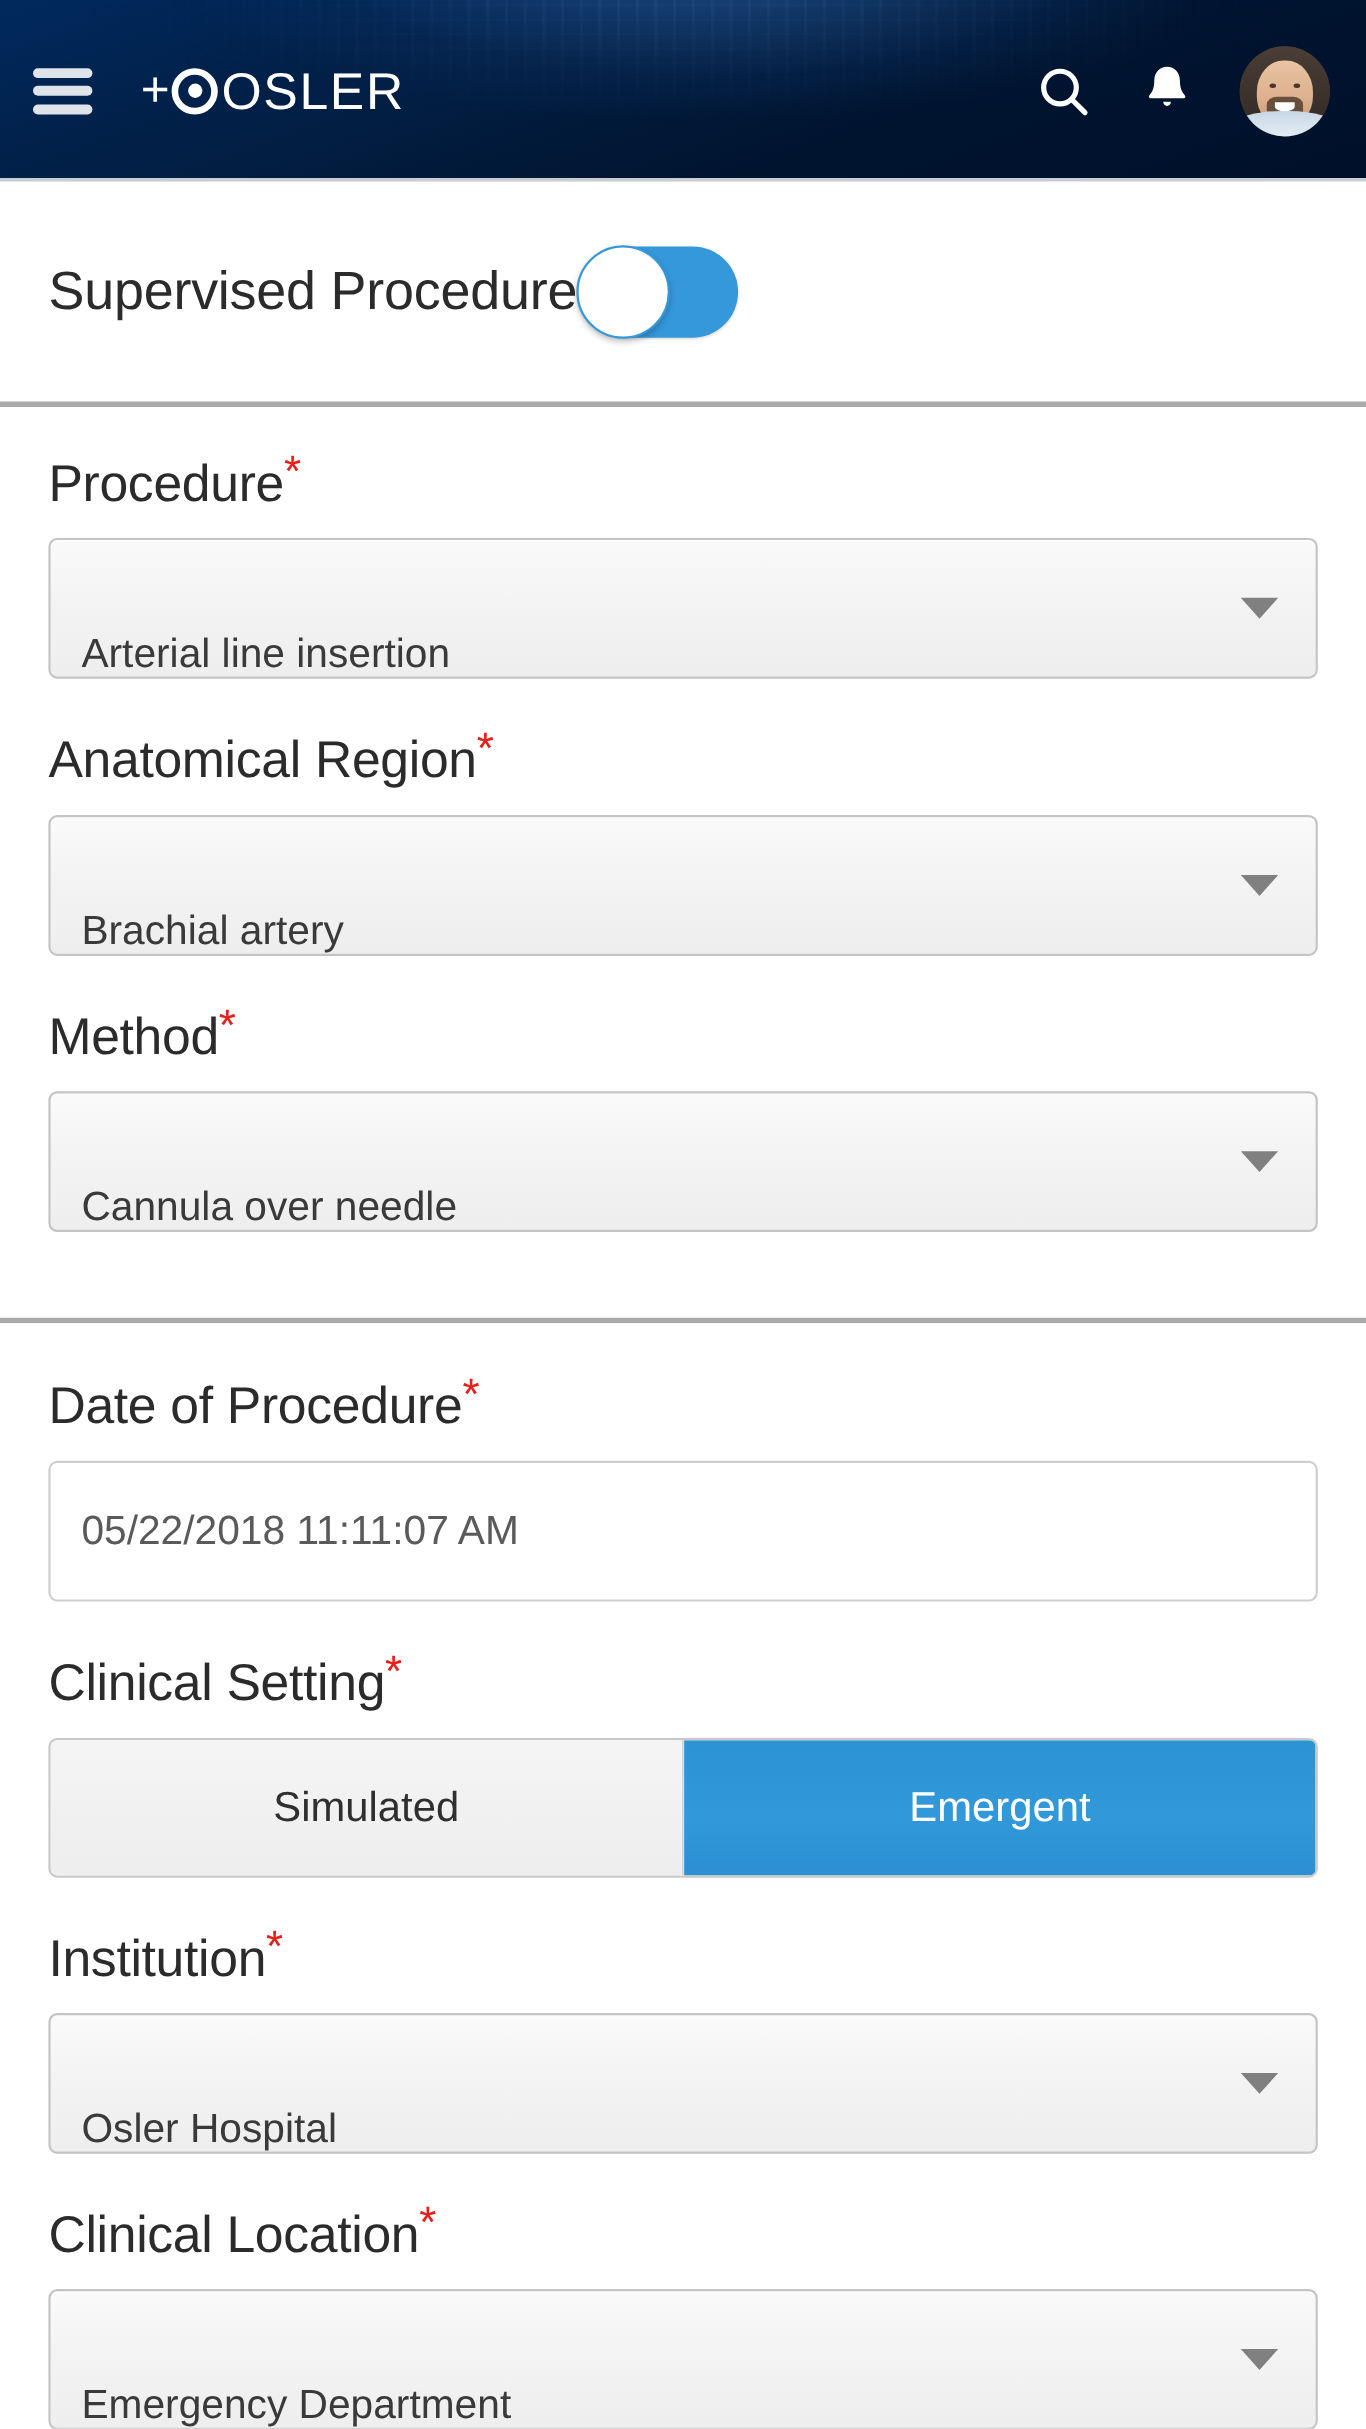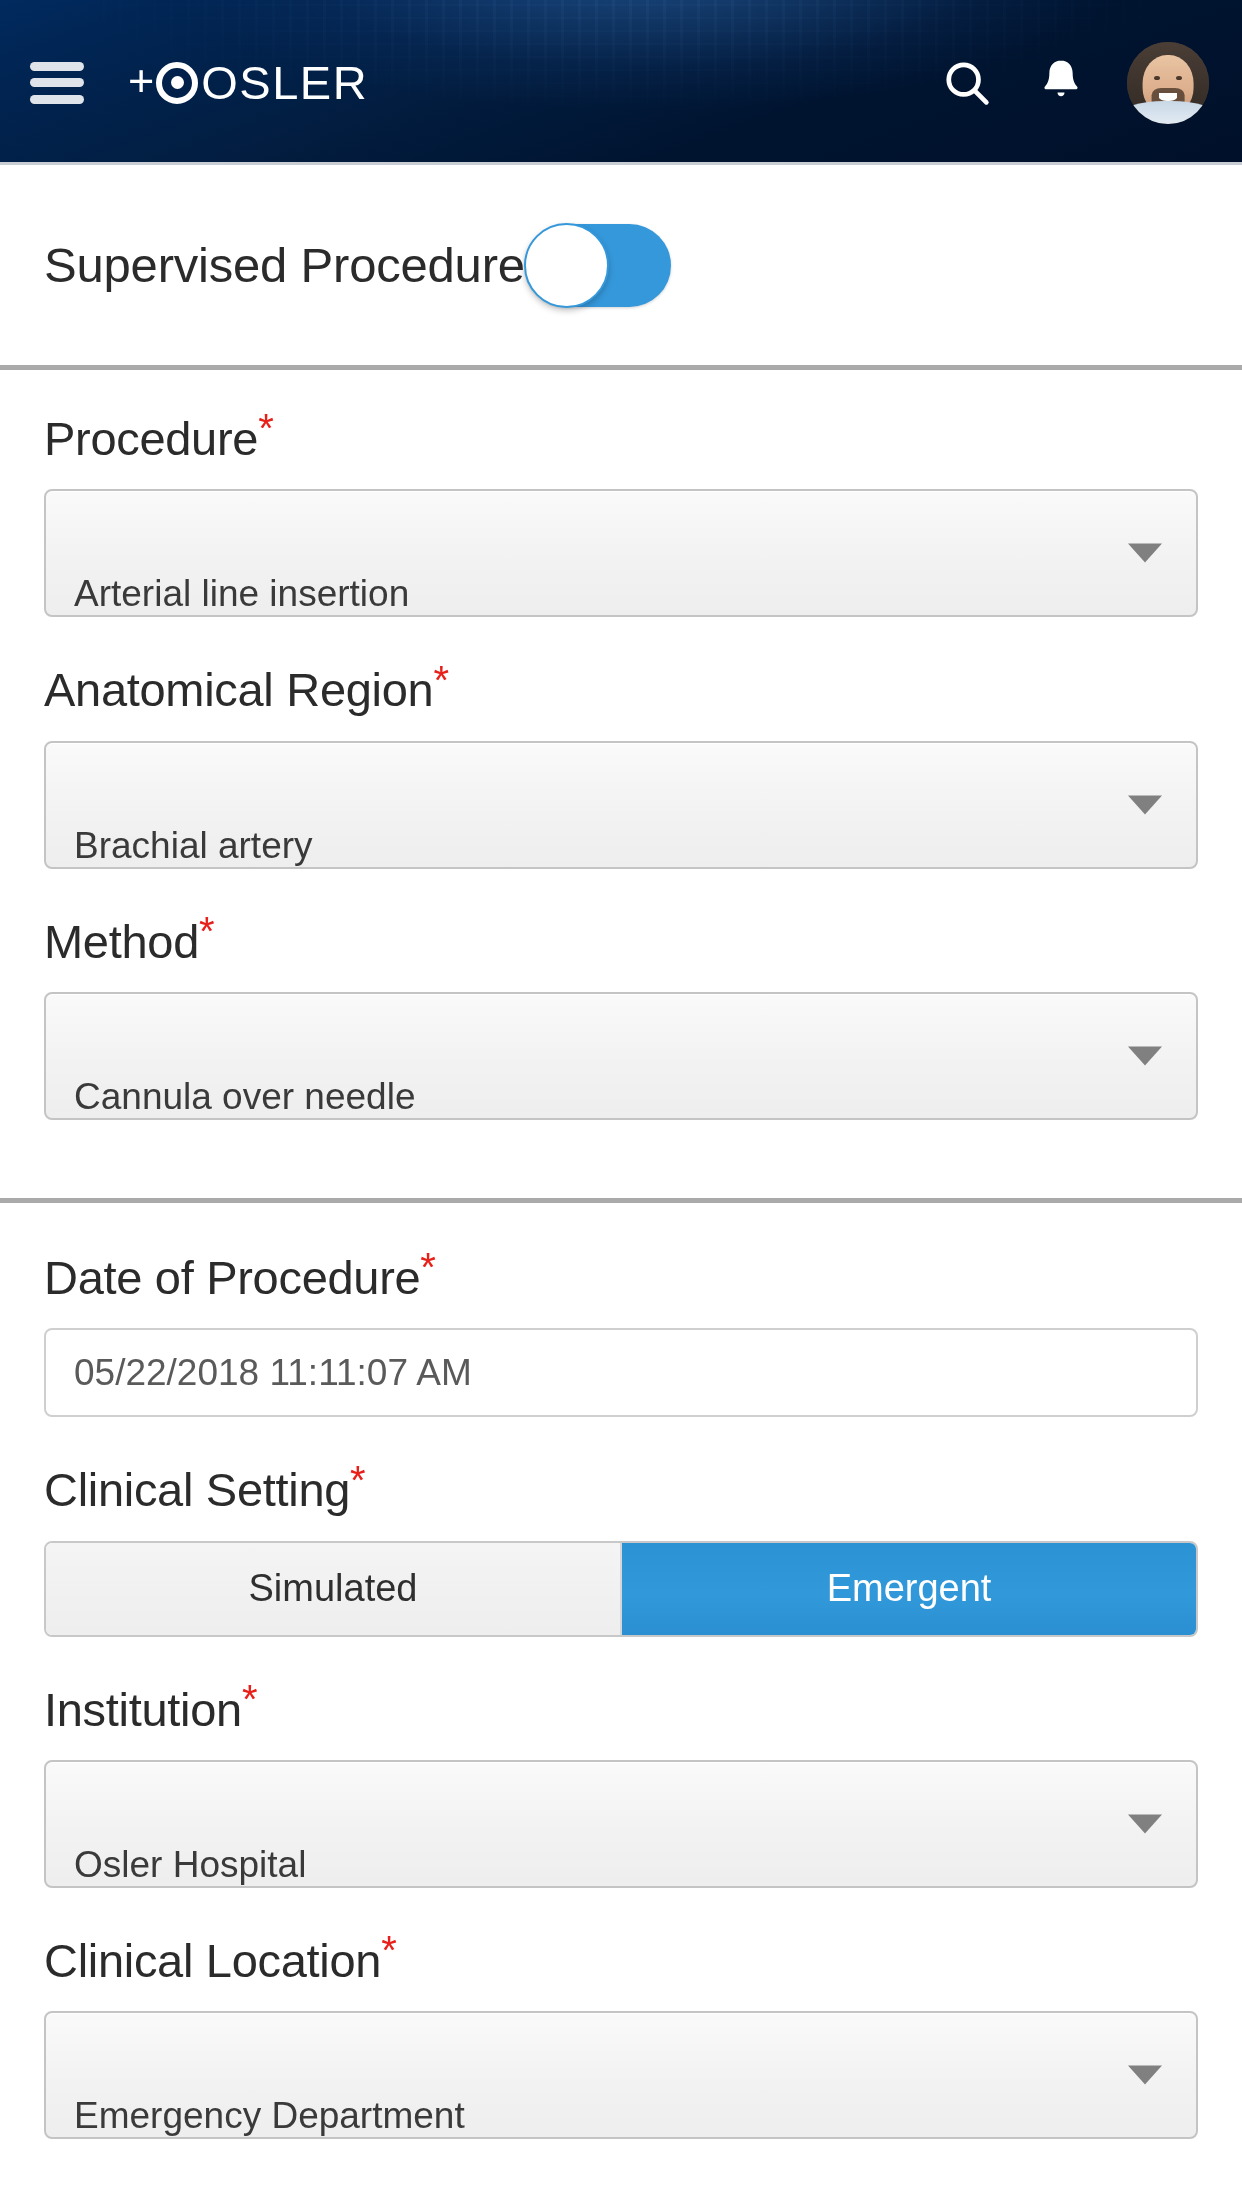--- a/index.html
+++ b/index.html
@@ -259,37 +259,37 @@
     right: 34px;
     top: 50%;
     transform: translateY(-50%);
     width: 0; height: 0;
     border-left: 17px solid transparent;
     border-right: 17px solid transparent;
     border-top: 19px solid #808080;
   }
 
   .textinput {
-    height: 89px;
+    height: 128px;
     border: 2px solid #cfcfcf;
     border-radius: 8px;
     background: #ffffff;
     display: flex;
     align-items: center;
     padding: 0 28px;
     margin-bottom: 44px;
   }
   .textinput .ti-value {
     font-size: 37px;
     color: #5a5a5a;
   }
 
   .segmented {
     display: flex;
-    height: 96px;
+    height: 127px;
     border: 2px solid #c8c8c8;
     border-radius: 8px;
     overflow: hidden;
     margin-bottom: 44px;
   }
   .segmented .seg {
     flex: 1 1 0;
     display: flex;
     align-items: center;
     justify-content: center;

